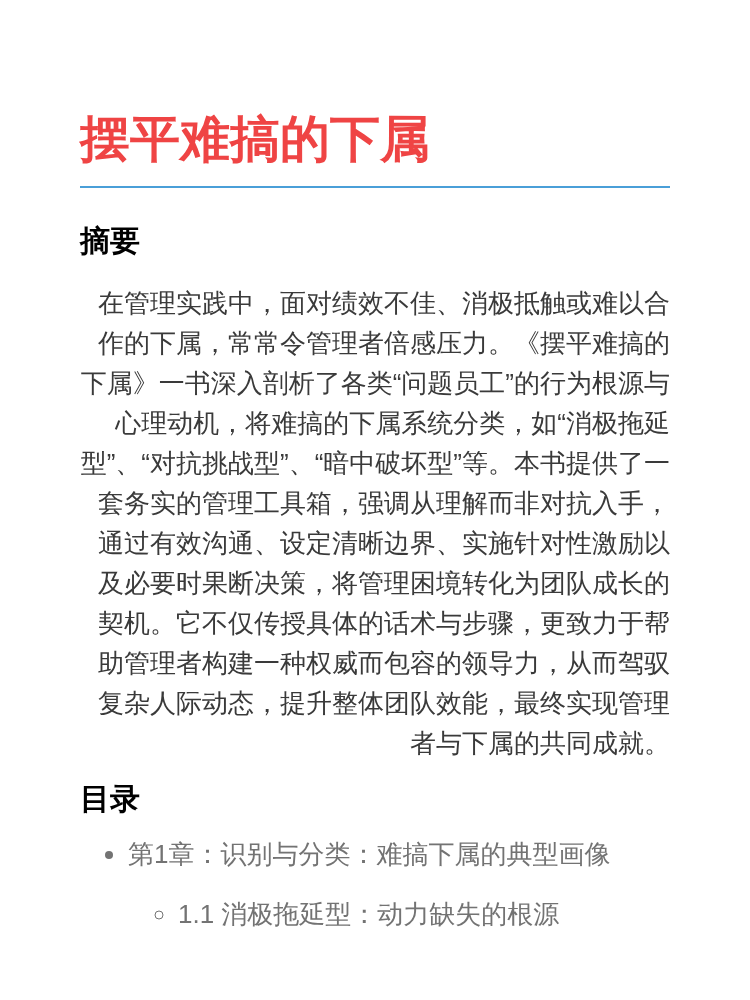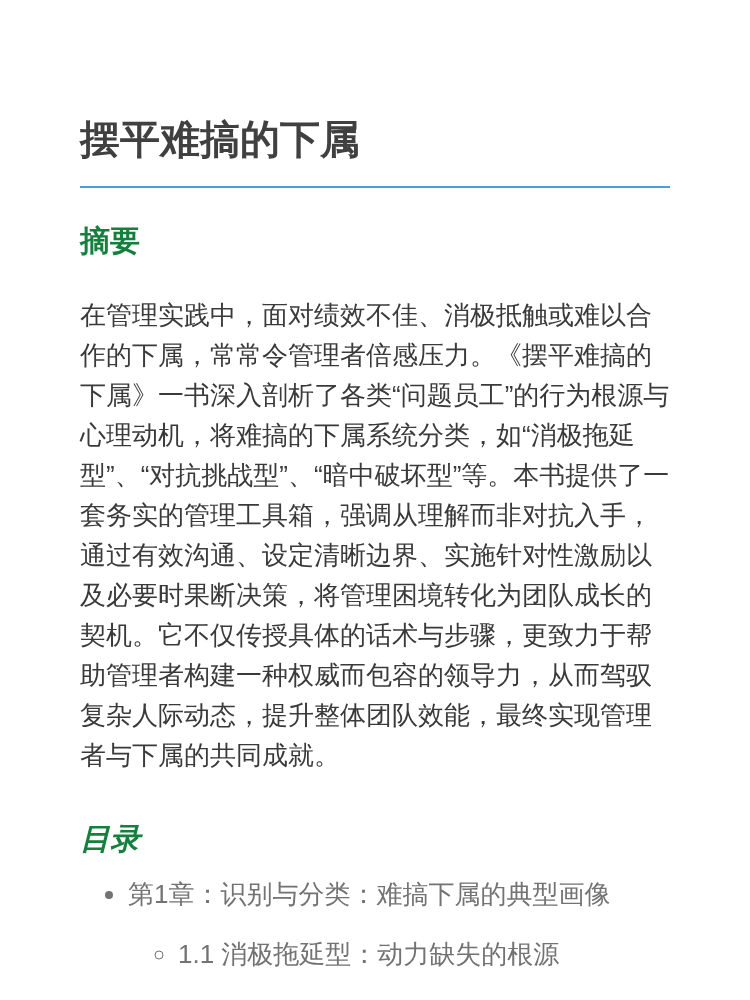--- a/index.html
+++ b/index.html
@@ -19,52 +19,51 @@
     width: 750px;
     height: 1000px;
     background: #ffffff;
   }
   .content {
     padding: 0 80px;
     width: 590px;
   }
   .doc-title {
     margin: 116px 0 0 0;
-    font-size: 40px;
+    font-size: 50px;
     line-height: 46px;
     font-weight: bold;
-    color: #404040;
+    color: #ef4444;
     letter-spacing: 0;
   }
   .title-rule {
     border: none;
     border-top: 2px solid #4a9fd8;
     margin: 24px 0 0 0;
     height: 0;
   }
   .section-heading {
     margin: 0;
     font-size: 30px;
     line-height: 36px;
     font-weight: bold;
-    color: #15803d;
+    color: #000000;
   }
   .abstract-heading {
     margin-top: 35px;
   }
   .abstract-body {
-    margin: 36px 0 0 0;
+    margin: 24px 0 0 0;
     font-size: 26px;
     line-height: 40px;
     color: #3a3a3a;
-    text-align: left;
+    text-align: right;
   }
   .toc-heading {
-    margin-top: 46px;
-    font-style: italic;
+    margin-top: 18px;
   }
   ul.toc-list {
     margin: 17px 0 0 0;
     padding: 0 0 0 48px;
     list-style: disc;
     font-size: 26px;
     line-height: 40px;
     color: #737373;
   }
   ul.toc-list ul {

